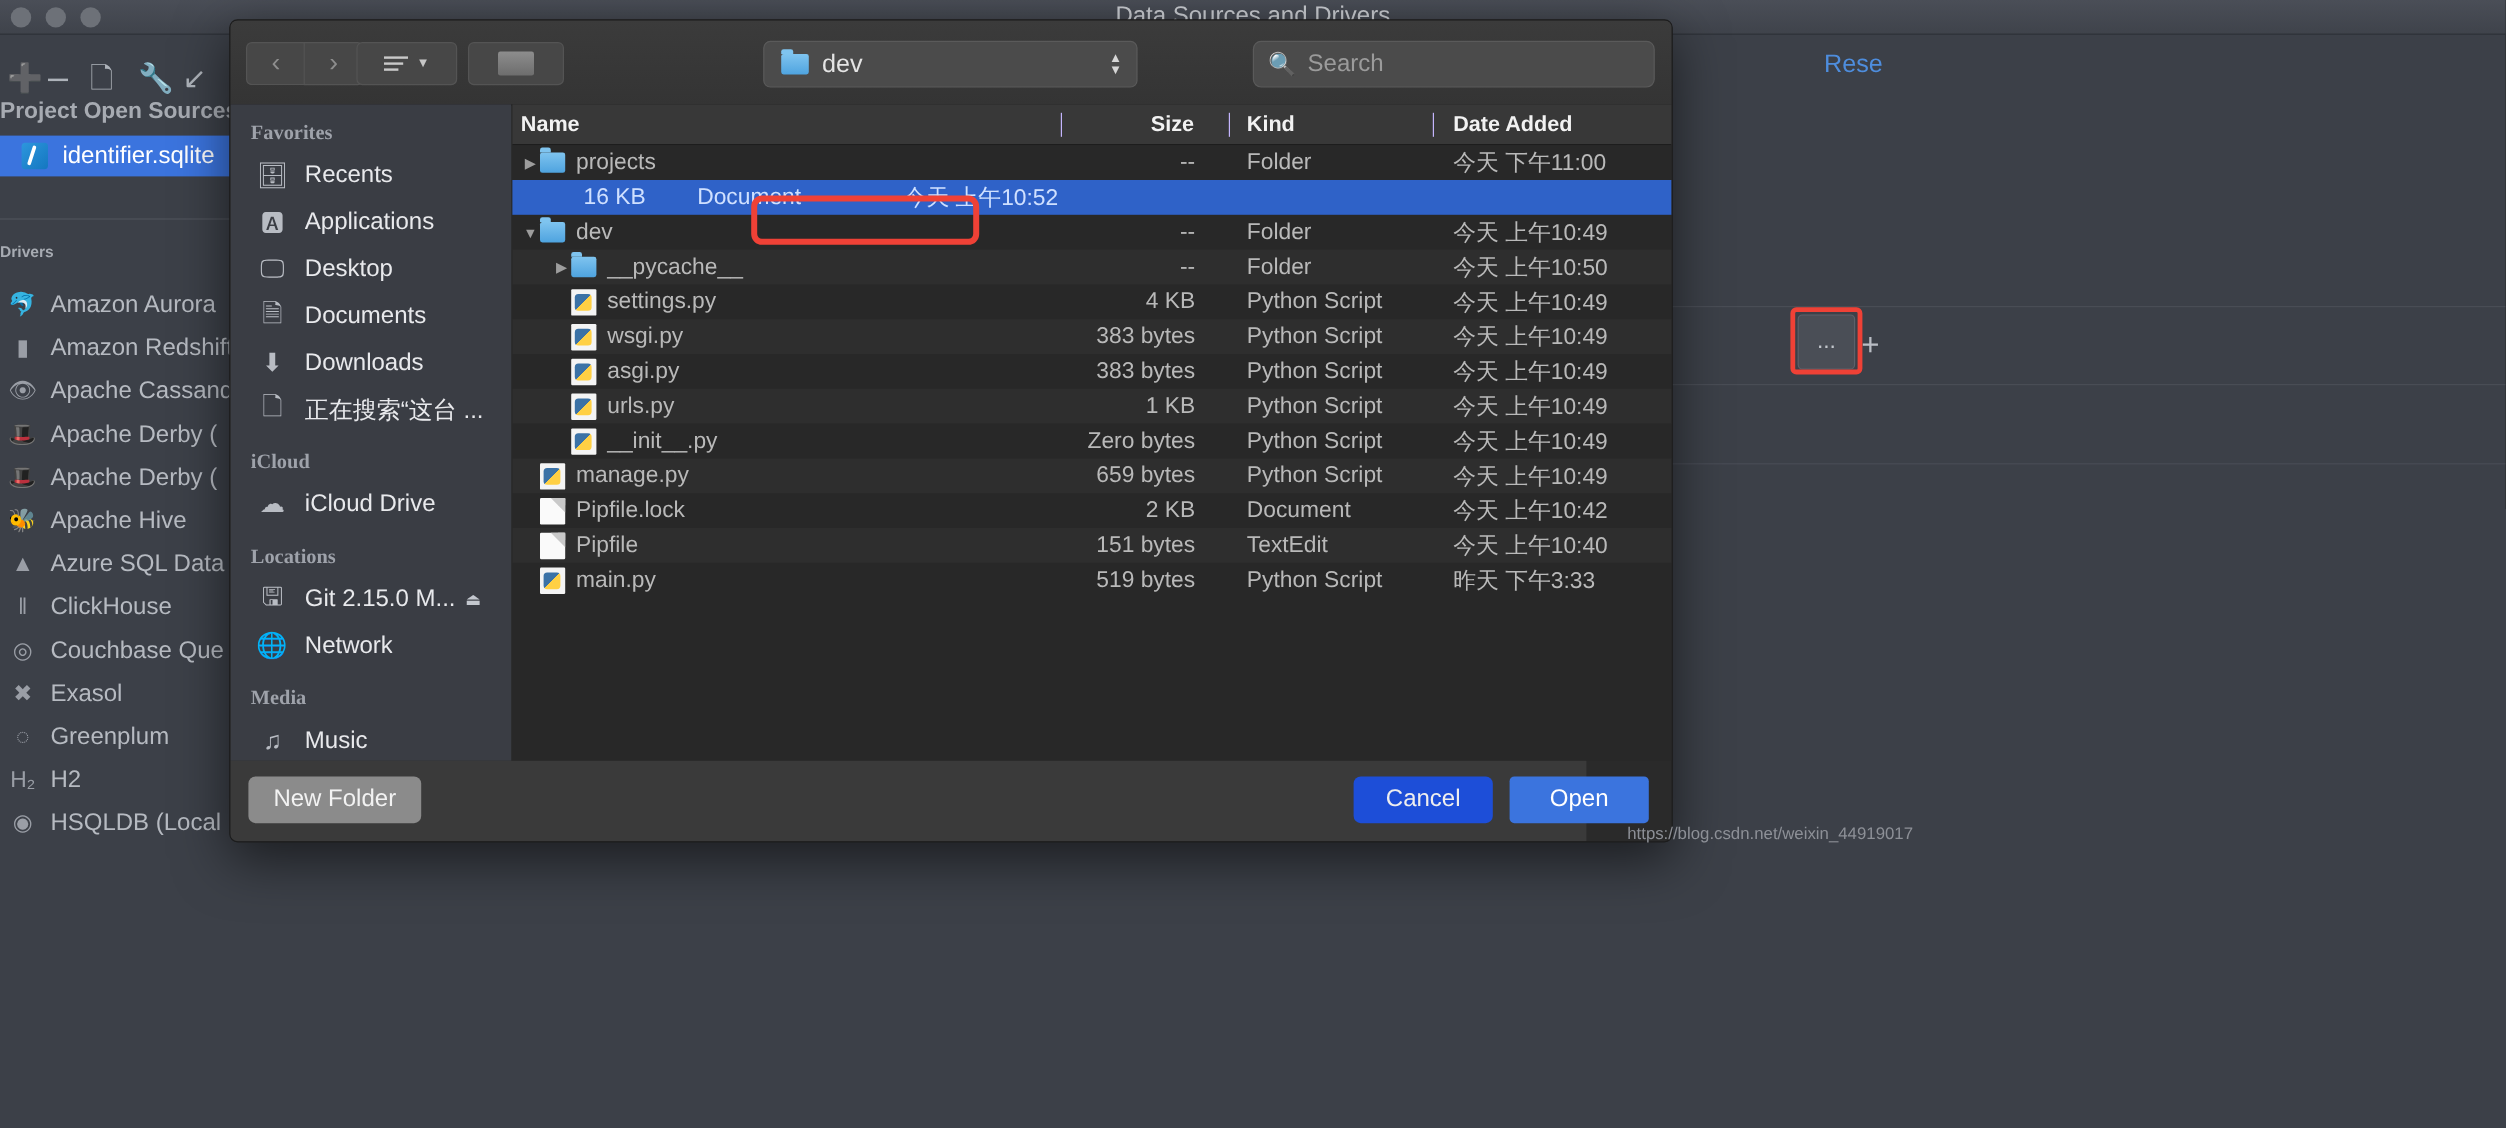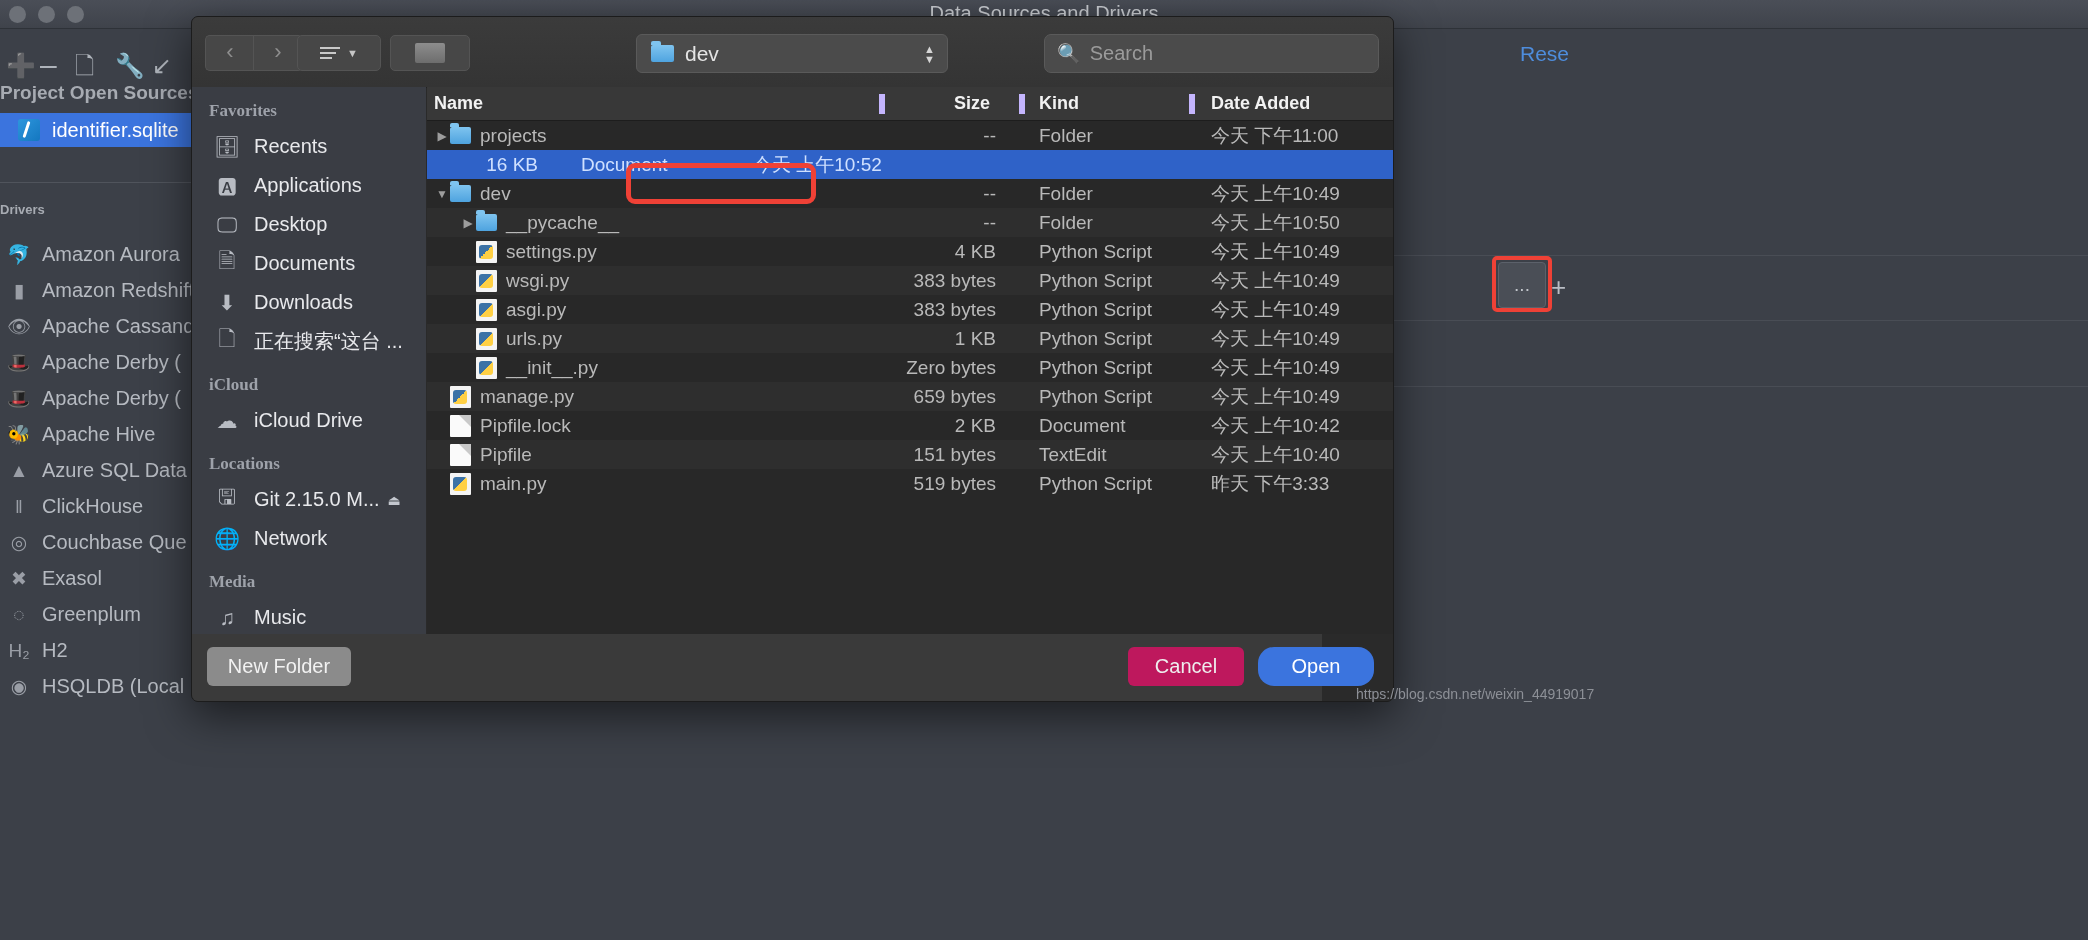--- a/index.html
+++ b/index.html
@@ -131,21 +131,21 @@
   .sb-item .sblabel{color:#e8e9ec;font-size:20px;white-space:nowrap;overflow:hidden;}
   .sb-item .eject{margin-left:8px;color:#c3c7ce;font-size:14px;}
 
   #dlg-filelist{
     position:absolute;left:235px;top:70px;width:966px;height:547px;background:#282828;
   }
   #fl-header{
     display:flex;height:33px;background:#383838;border-bottom:1px solid #1d1d1d;
     color:#f2f2f2;font-size:18px;font-weight:bold;align-items:center;
   }
-  #fl-header .hc{border-right:6px solid #c4b5fd;height:20px;display:flex;align-items:center;box-sizing:border-box;}
+  #fl-header .hc{border-right:1px solid #c4b5fd;height:20px;display:flex;align-items:center;box-sizing:border-box;}
   .col-name{width:458px;padding-left:7px;}
   .col-size{width:140px;justify-content:flex-end;padding-right:29px;text-align:center;}
   .col-kind{width:170px;padding-left:14px;}
   .col-date{width:196px;padding-left:16px;border-right:none !important;}
   .frow{display:flex;height:29px;align-items:center;font-size:19px;color:#b9b9b9;}
   .frow.alt{background:#2e2e2e;}
   .frow.sel{background:#2f62c8;color:#fff;}
   .frow .c-name{width:458px;display:flex;align-items:center;padding-left:7px;box-sizing:border-box;}
   .frow .c-size{width:140px;text-align:right;padding-right:29px;box-sizing:border-box;}
   .frow .c-kind{width:170px;padding-left:14px;box-sizing:border-box;}
@@ -180,26 +180,26 @@
   #dlg-bottom{
     position:absolute;left:0;top:617px;width:1130px;height:67px;background:#3a3a3a;
   }
   #btn-newfolder{
     position:absolute;left:15px;top:13px;width:144px;height:39px;
     background:#8b8b8b;border-radius:6px;color:#f2f2f2;font-size:20px;
     display:flex;align-items:center;justify-content:center;
   }
   #btn-cancel{
     position:absolute;left:936px;top:13px;width:116px;height:39px;
-    background:#be185d;border-radius:6px;color:#eee;font-size:20px;
+    background:#1d4ed8;border-radius:6px;color:#eee;font-size:20px;
     display:flex;align-items:center;justify-content:center;
   }
   #btn-open{
     position:absolute;left:1066px;top:13px;width:116px;height:39px;
-    background:#3b74de;border-radius:16px;color:#fff;font-size:20px;
+    background:#3b74de;border-radius:4px;color:#fff;font-size:20px;
     display:flex;align-items:center;justify-content:center;
   }
   
   #anno-db{
     position:absolute;left:434px;top:146px;width:190px;height:41px;
     border:5px solid #ef4136;border-radius:9px;box-sizing:border-box;
   }
   #watermark{
     position:absolute;left:1356px;top:686px;color:#8d9097;font-size:14px;
   }

